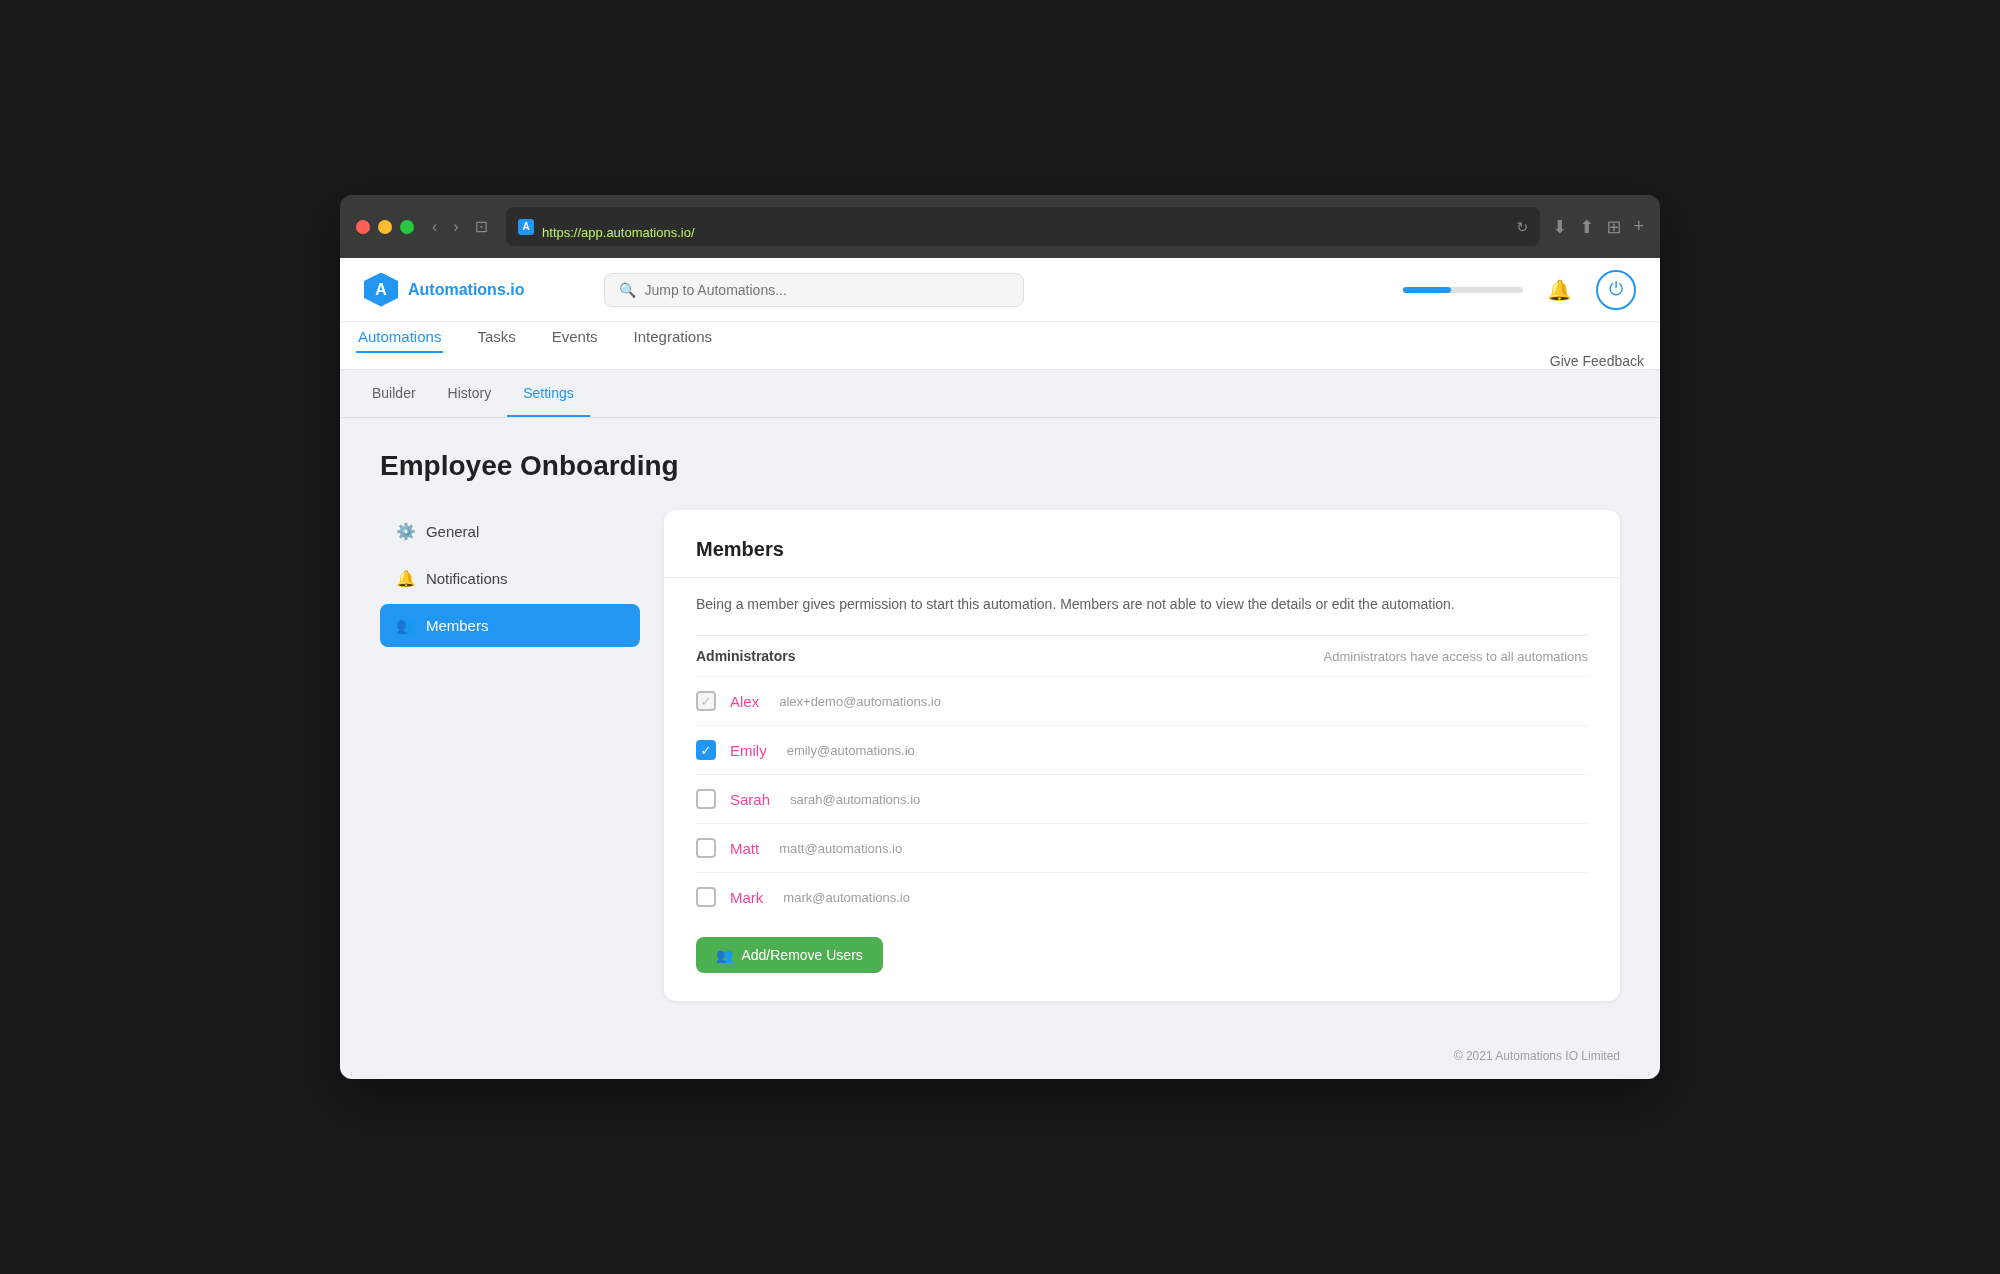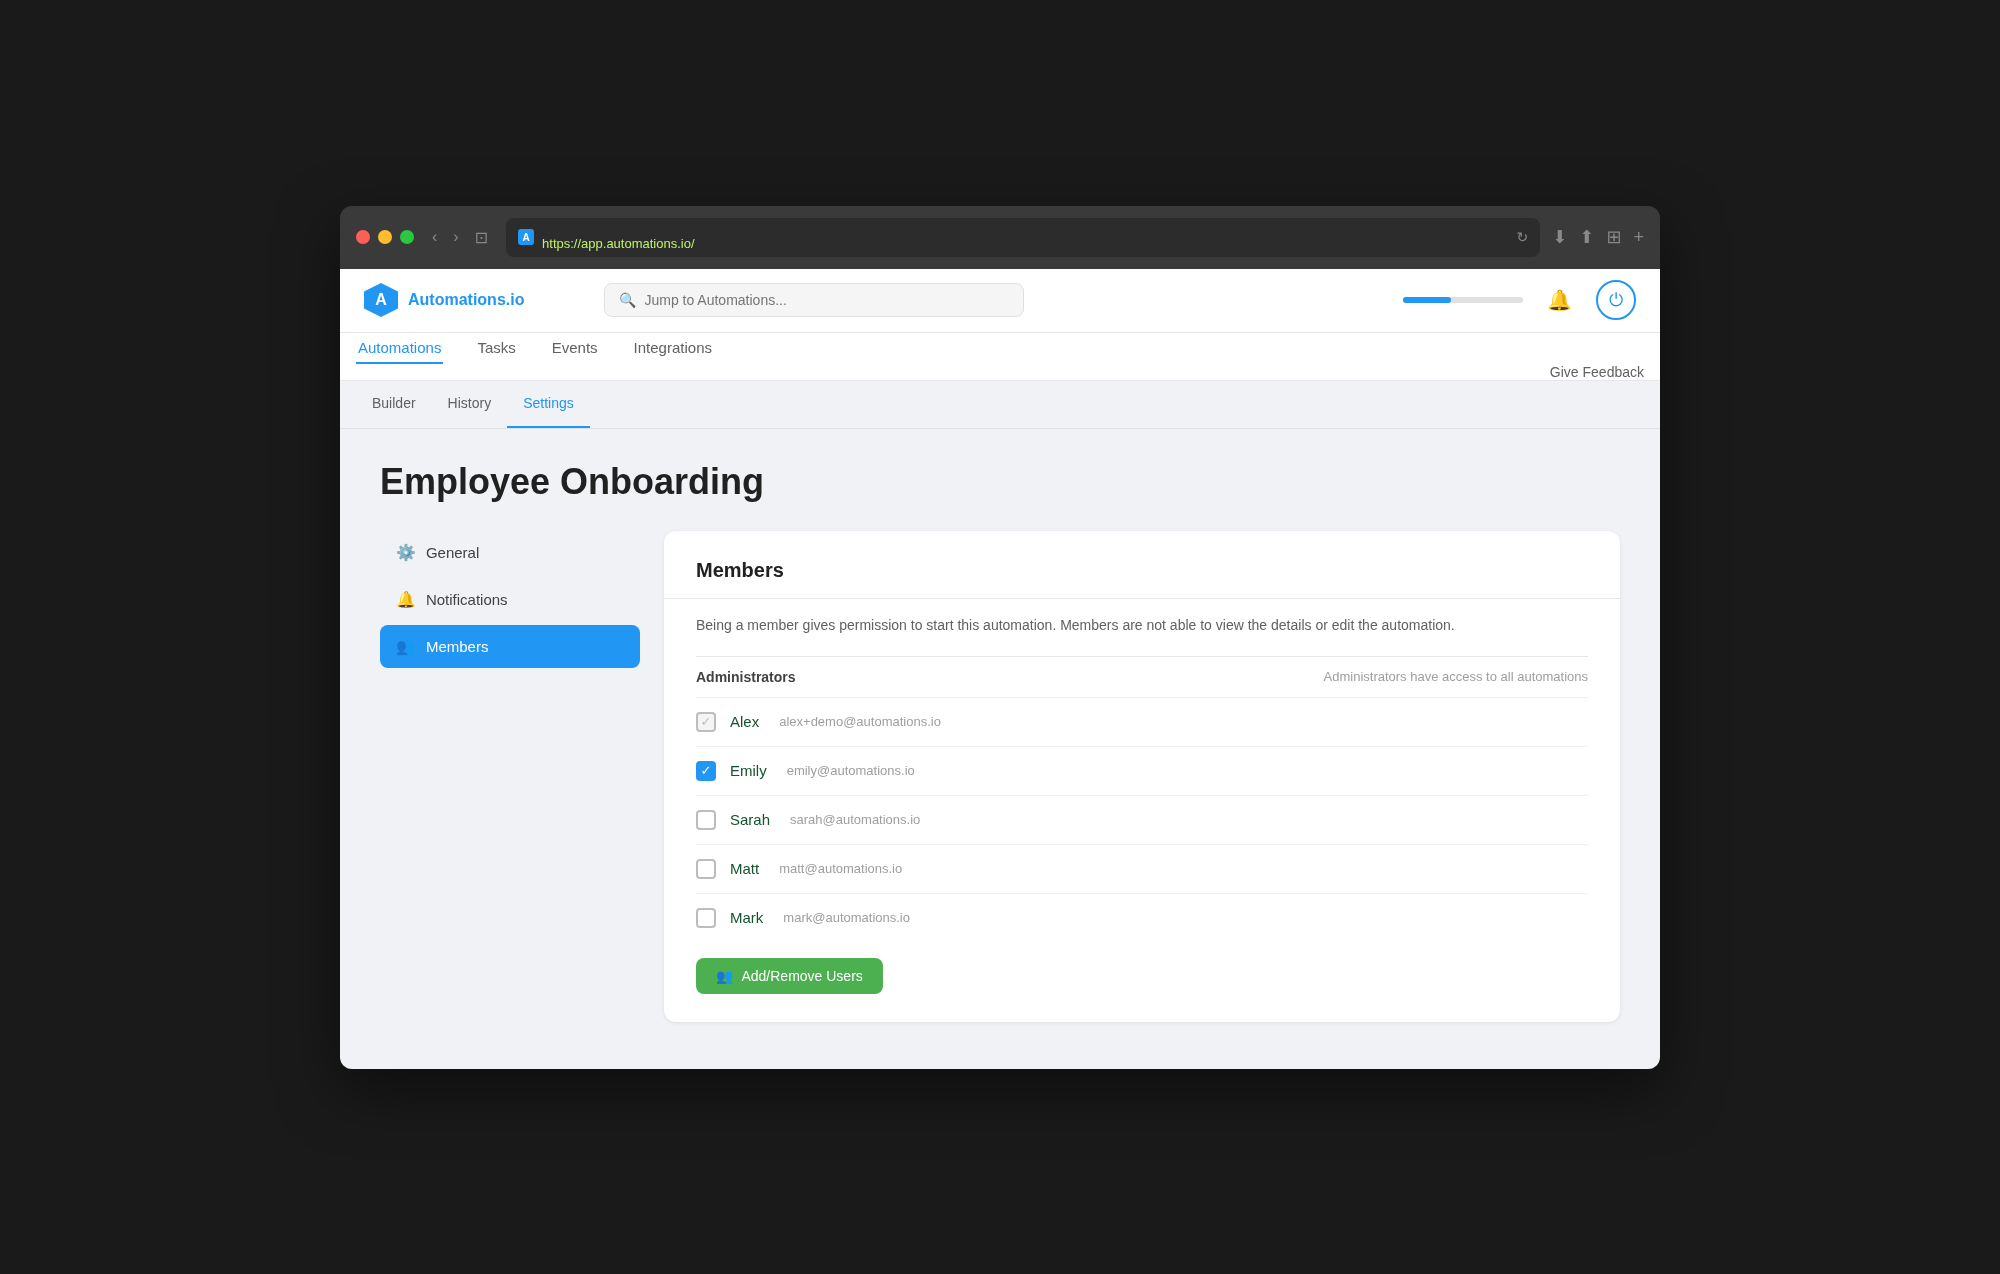--- a/index.html
+++ b/index.html
@@ -242,21 +242,21 @@
     .settings-tab.active {
       color: #2196F3;
       border-bottom-color: #2196F3;
     }
 
     
     .page-content {
       padding: 32px 40px;
     }
     .page-title {
-      font-size: 36px;
+      font-size: 28px;
       font-weight: 700;
       color: #212121;
       margin-bottom: 28px;
     }
 
     .layout {
       display: flex;
       gap: 24px;
     }
 
@@ -329,21 +329,21 @@
     .member-row {
       display: flex;
       align-items: center;
       gap: 14px;
       padding: 14px 0;
       border-top: 1px solid #f0f0f0;
     }
     .member-name {
       font-size: 15px;
       font-weight: 500;
-      color: #14532d;
+      color: #ec4899;
     }
     .member-email {
       font-size: 13px;
       color: #9e9e9e;
       margin-left: 6px;
     }
 
     
     .checkbox {
       width: 20px; height: 20px;
@@ -529,15 +529,18 @@
 
           <button class="add-users-btn">
             <span>👥</span>
             <span>Add/Remove Users</span>
           </button>
         </div>
 
       </div>
     </div>
 
+    <div class="footer">
+      <span>© 2021 Automations IO Limited</span>
+    </div>
 
   </div>
 </div>
 
 </body></html>

